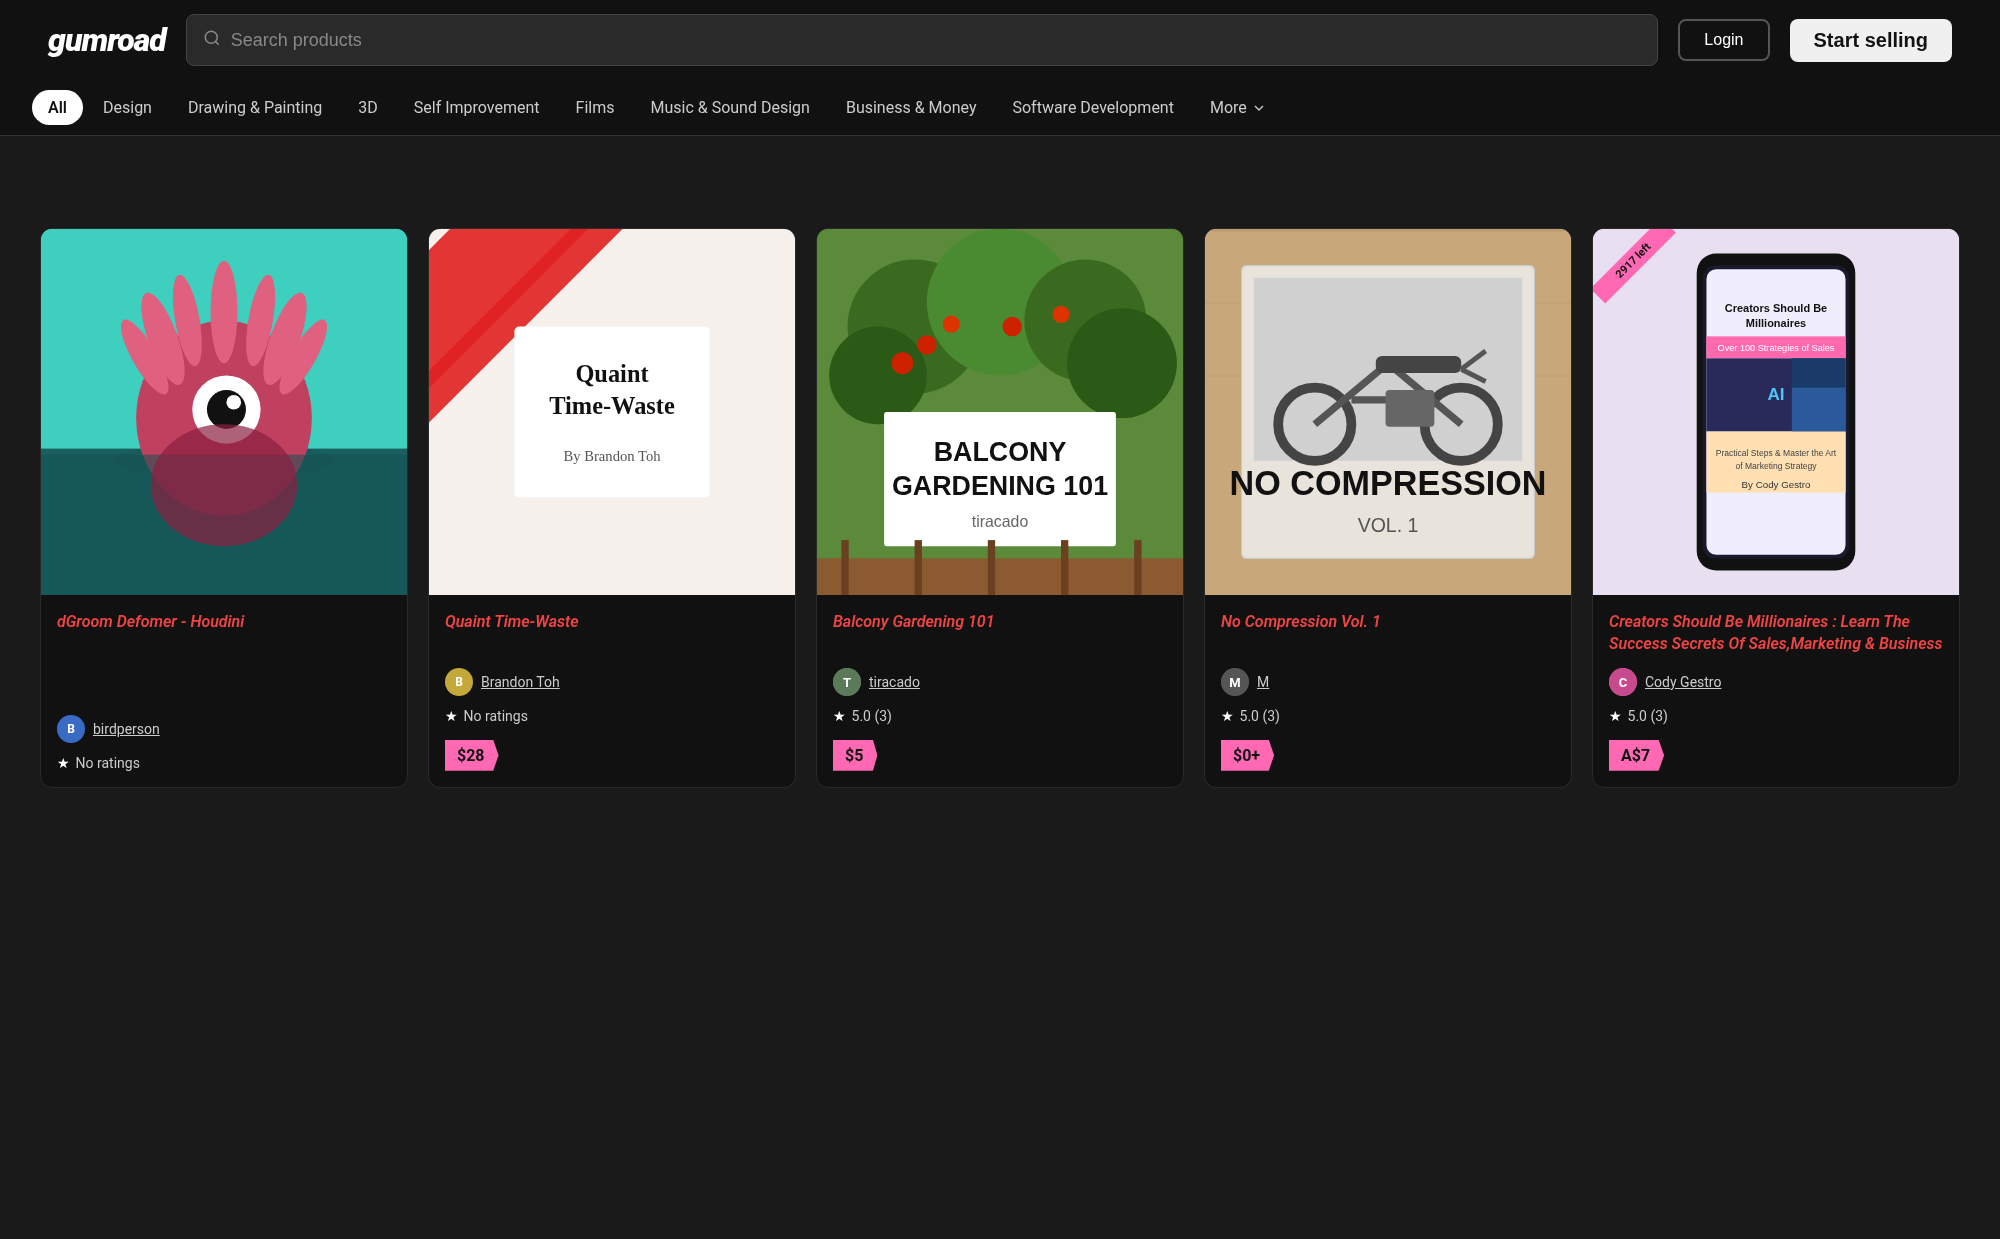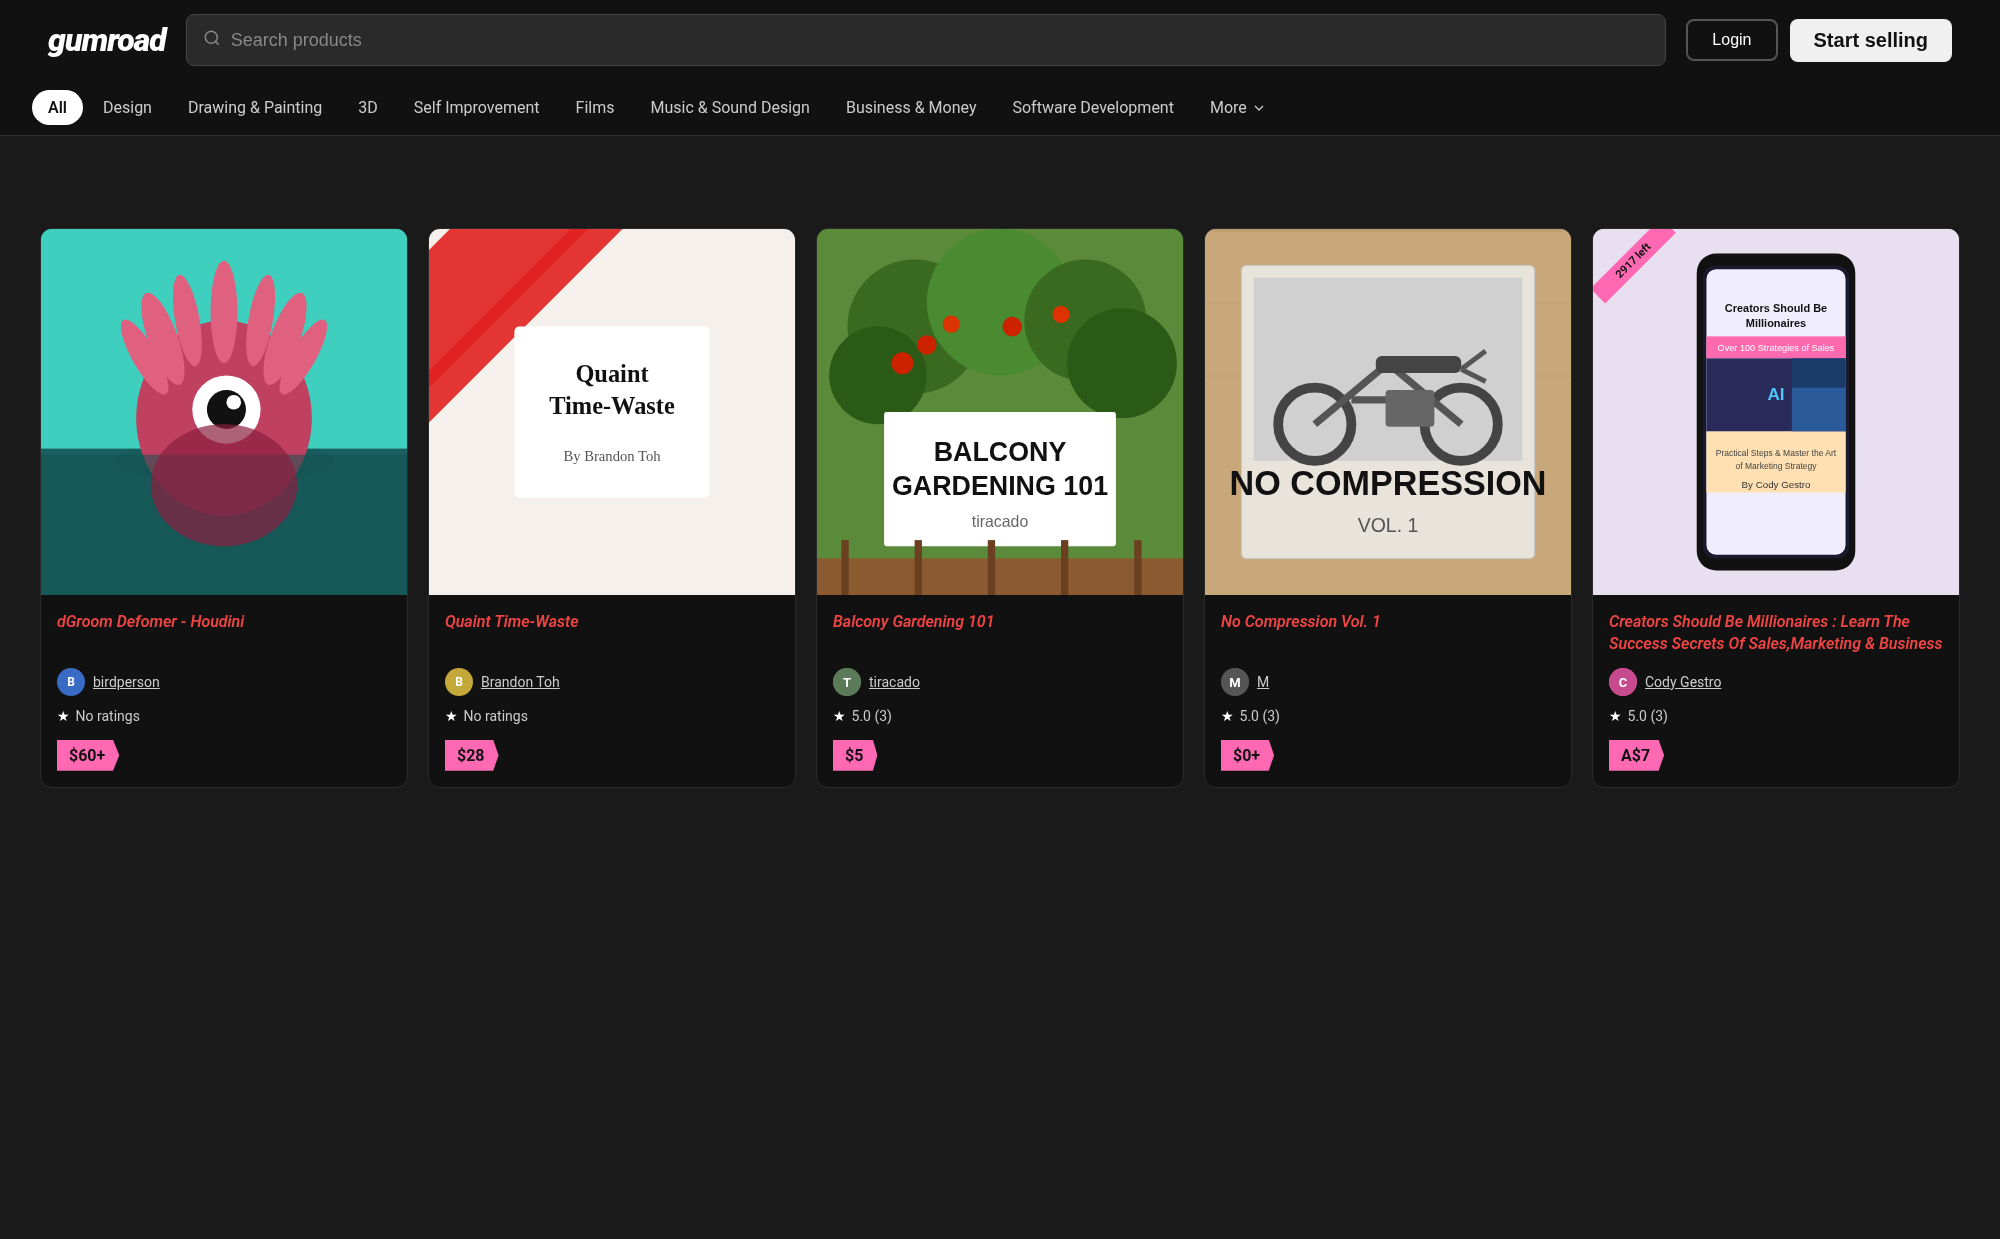--- a/index.html
+++ b/index.html
@@ -45,21 +45,21 @@
       background: transparent;
       border: none;
       outline: none;
       color: #ccc;
       font-size: 18px;
       width: 100%;
     }
     .search-bar input::placeholder { color: #888; }
     .header-btns {
       display: flex;
-      gap: 12px;
+      gap: 20px;
       align-items: center;
     }
     .btn-login {
       background: #111;
       border: 2px solid #555;
       color: #fff;
       padding: 10px 24px;
       border-radius: 8px;
       font-size: 16px;
       cursor: pointer;
@@ -313,23 +313,20 @@
         <div class="card-title">dGroom Defomer - Houdini</div>
         <div class="card-author">
           <div class="author-avatar av-blue">B</div>
           <span class="author-name">birdperson</span>
         </div>
         <div class="card-rating">
           <span class="star">★</span>
           <span>No ratings</span>
         </div>
       </div>
-      <div class="card-footer">
-        <span class="price-badge">$60+</span>
-      </div>
     </div>
 
     <div class="card">
       <div class="card-image card-img-2">
         <svg class="svg-card" viewBox="0 0 300 300">
           <rect width="300" height="300" fill="#f5f0ec"></rect>
 
           <g fill="#e02020">
             <rect x="-50" y="0" width="80" height="420" transform="rotate(45,150,150)" opacity="0.9"></rect>
             <rect x="20" y="0" width="30" height="420" transform="rotate(45,150,150)" opacity="0.9"></rect>

